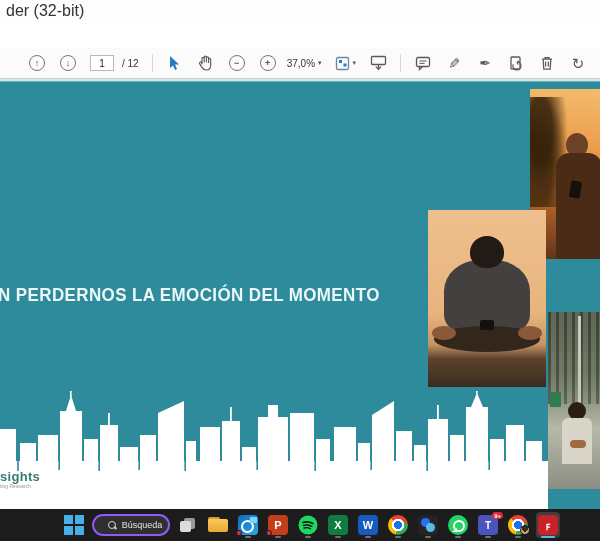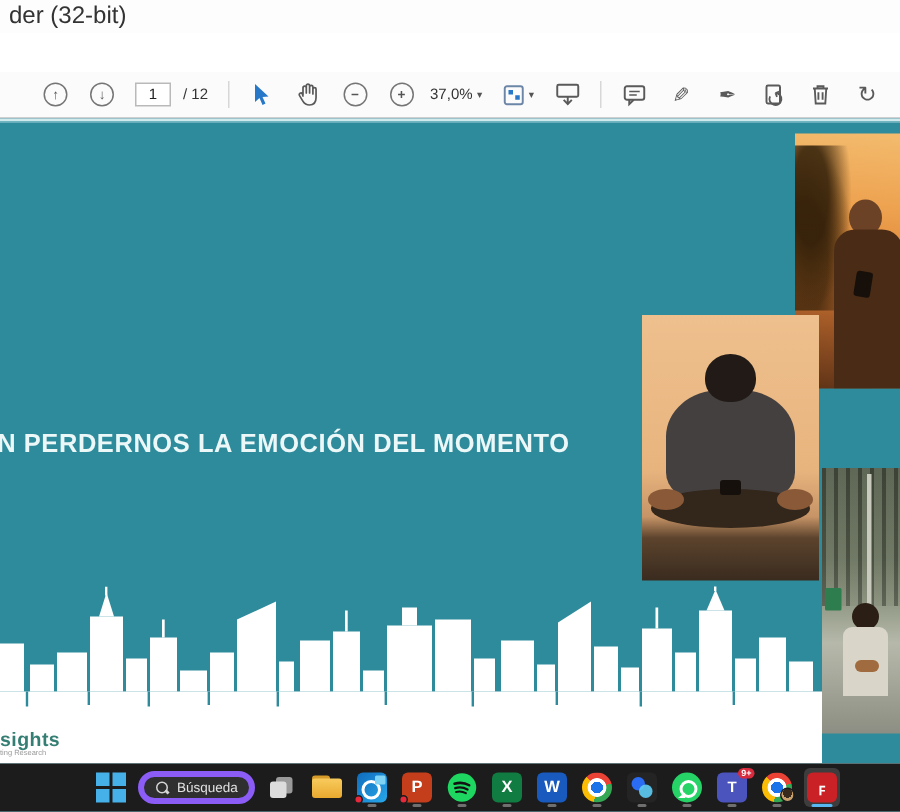--- a/index.html
+++ b/index.html
@@ -59,35 +59,35 @@
             background:linear-gradient(180deg,#565f4e 0%,#6e7763 34%,#949b88 52%,#b6b9aa 66%,#8d8e83 100%); }
   .p3-bldg { position:absolute; left:0; top:0; width:52px; height:92px;
              background:repeating-linear-gradient(90deg, rgba(30,34,26,.45) 0 3px, rgba(120,128,108,.25) 3px 8px); }
   .p3-pole { position:absolute; left:30px; top:4px; width:3px; height:100px; background:#c9cabe; }
   .p3-bin { position:absolute; left:2px; top:80px; width:11px; height:15px; background:#2e7d4f; border-radius:1px; }
   .p3-head { position:absolute; left:20px; top:90px; width:18px; height:18px; border-radius:50%; background:#2b1f15; }
   .p3-body { position:absolute; left:14px; top:106px; width:30px; height:46px; border-radius:6px 6px 0 0; background:#d9d5c8; }
   .p3-arm { position:absolute; left:22px; top:128px; width:16px; height:8px; background:#a06b3f; border-radius:4px; }
 
   .skyline { position:absolute; left:0; bottom:0; width:548px; height:118px; }
-  .logo { position:absolute; left:0px; bottom:4px; line-height:1; }
+  .logo { position:absolute; left:0px; bottom:20px; line-height:1; }
   .logo-text { font-size:13px; font-weight:700; color:#357e74; letter-spacing:.3px; }
   .logo-tag { font-size:5px; color:#9a9a9a; margin-top:1px; }
 
   
   .taskbar { position:absolute; left:0; top:509px; width:600px; height:32px; background:#1c1c1c;
              display:flex; align-items:center; }
   .tb-row { display:flex; align-items:center; gap:6px; margin-left:62px; }
   .app { position:relative; width:24px; height:26px; display:flex; align-items:center; justify-content:center; flex:none; }
   .runbar { position:absolute; bottom:0px; left:9px; width:6px; height:2px; border-radius:1px; background:#6f6f6f; }
   .notif { position:absolute; left:0px; bottom:2px; width:6px; height:6px; border-radius:50%; background:#e8293c; border:1px solid #1c1c1c;}
   .start-ic { display:grid; grid-template-columns:9px 9px; grid-template-rows:9px 9px; gap:1.5px; }
   .start-ic div { background:#46b1e8; }
-  .search-pill { width:78px; height:22px; border-radius:12px; background:#2f2f2f; border:4px solid #8b5cf6;
-                 display:flex; align-items:center; gap:5px; padding-left:8px; flex:none;}
+  .search-pill { width:78px; height:22px; border-radius:12px; background:#2f2f2f; border:2px solid #8b5cf6;
+                 display:flex; align-items:center; gap:5px; padding-left:8px; flex:none;justify-content:center;}
   .mag { position:relative; width:9px; height:9px; flex:none;}
   .mag::before { content:""; position:absolute; left:0; top:0; width:6px; height:6px; border:1.4px solid #d5d5d5; border-radius:50%; }
   .mag::after { content:""; position:absolute; left:6px; top:6px; width:3px; height:1.5px; background:#d5d5d5; transform:rotate(45deg); }
   .search-txt { font-size:9px; color:#e2e2e2; }
   .tv-ic { position:relative; width:16px; height:16px; }
   .tv-ic::before { content:""; position:absolute; left:4px; top:1px; width:11px; height:11px; background:#9a9a9a; border-radius:2px; }
   .tv-ic::after { content:""; position:absolute; left:0px; top:4px; width:11px; height:11px; background:#dcdcdc; border-radius:2px; }
   .folder-ic { position:relative; width:20px; height:16px; }
   .folder-ic::before { content:""; position:absolute; left:0; top:0; width:12px; height:6px; background:#d append69b28; border-radius:2px 2px 0 0; background:#d69b28;}
   .folder-ic::after { content:""; position:absolute; left:0; top:2px; width:20px; height:13px; border-radius:2px;

